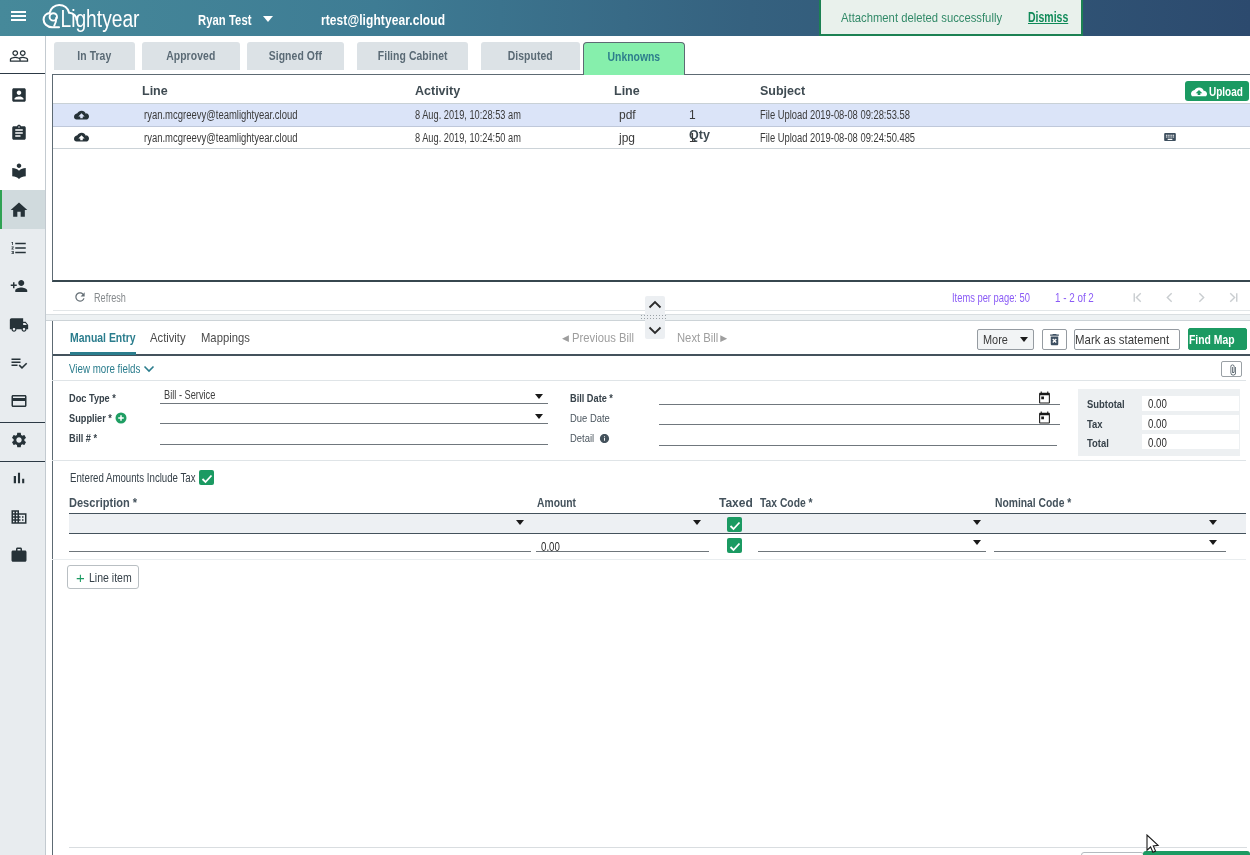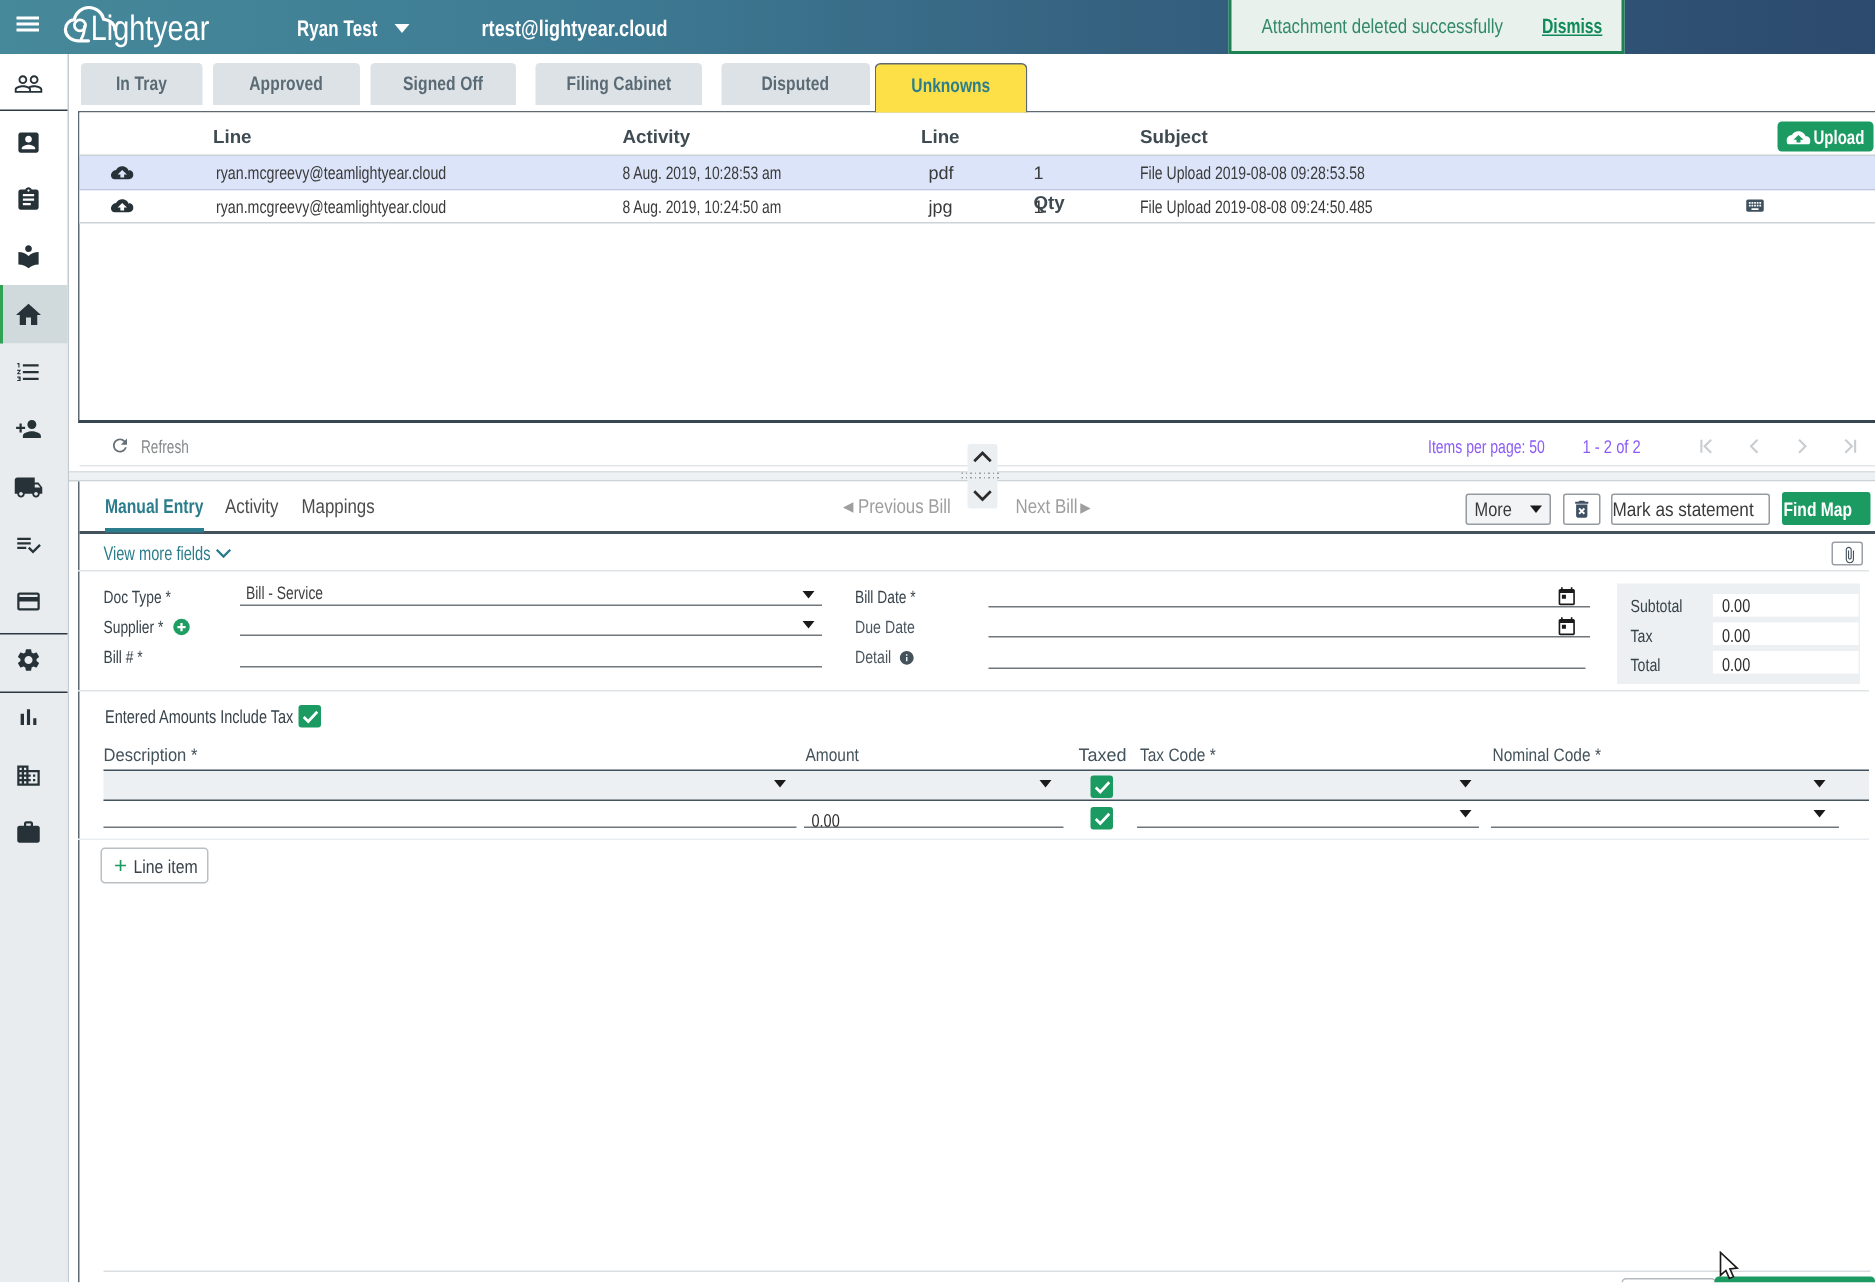--- a/index.html
+++ b/index.html
@@ -22,21 +22,21 @@
   
   #sb { left:0; top:36px; width:46px; height:819px; background:#fff; border-right:1px solid #c3cad0; }
   #sb .lower { position:absolute; left:0; top:193px; width:45px; height:626px; background:#e8ecef; }
   #sb .sel { position:absolute; left:0; top:154px; width:45px; height:39px; background:#d0dadd; border-left:2.5px solid #2fa253; }
   #sb .sep { position:absolute; left:0; width:45px; height:1px; background:#2c3945; }
   .icn { position:absolute; }
 
   
   .tab { top:42px; height:28px; background:#dce2e6; border-radius:3px 3px 0 0;
          color:#5a6a75; font-weight:bold; font-size:13px; text-align:center; line-height:28px; letter-spacing:.1px;}
-  #tabActive { left:583px; top:42px; width:102px; height:33px; background:#fde047;
+  #tabActive { left:583px; top:42px; width:102px; height:33px; background:#86efac;
                border:1px solid #5d6a73; border-bottom:none; border-radius:4px 4px 0 0;
                color:#2d7e8c; font-weight:bold; font-size:13px; text-align:center; line-height:28px; z-index:5; }
 
   
   #tbox { left:52px; top:74px; width:1198px; height:208px; border-top:1px solid #5d6a73;
           border-left:1px solid #5d6a73; border-bottom:2px solid #37474f; background:#fff; }
   .th { color:#3f4b52; font-weight:bold; font-size:12.5px; }
   .td { color:#3a3a3a; font-size:12px; }
   #row1 { left:53px; top:104px; width:1197px; height:23px; background:#dbe4f8; border-bottom:1px solid #bfc8da; }
   #row2 { left:53px; top:127px; width:1197px; height:22px; background:#fff; border-bottom:1px solid #ccd3d8; }
@@ -53,21 +53,21 @@
   #splitbtn { left:645px; top:296px; width:20px; height:43px; background:#eceff2; border-radius:2px; z-index:4;}
 
   
   #lpane { left:52px; top:321px; width:1198px; height:534px; border-left:1px solid #5d6a73; background:#fff;}
   .ltab { position:absolute; top:0; height:34px; line-height:34px; font-size:13.4px; }
   #mline { position:absolute; left:17px; top:31px; width:66px; height:3px; background:#2b7d8d; z-index:3;}
   #ldark { position:absolute; left:0; top:33px; width:1198px; height:2px; background:#44525c; }
   .btn { position:absolute; top:329px; height:21px; border:1px solid #959ba1; border-radius:2px; background:#fff;
          font-size:13px; color:#3a3a3a; text-align:center; line-height:19px; }
   .teal { color:#2b7d8d; }
-  .lbl { position:absolute; color:#37424a; font-size:11.8px; font-weight:normal; }
+  .lbl { position:absolute; color:#37424a; font-size:11.8px; font-weight:bold; }
   .rlbl { position:absolute; color:#4a555e; font-size:11.8px; }
   .uline { position:absolute; height:1px; background:#70777d; }
   .dline { position:absolute; height:1px; background:#6f767b; }
   .caret { position:absolute; width:0; height:0; border-left:4.5px solid transparent; border-right:4.5px solid transparent; border-top:5px solid #1a1a1a; }
   .cbx { position:absolute; width:15px; height:15px; background:#1b9a62; border-radius:2px; }
   .hline { position:absolute; height:1px; background:#dfe4e7; }
   .sx { display:inline-block; transform-origin:0 50%; white-space:nowrap; }
   .c74 { transform:scaleX(.74);} .c75 { transform:scaleX(.75);} .c76 { transform:scaleX(.76);}
   .c77 { transform:scaleX(.77);} .c78 { transform:scaleX(.78);} .c79 { transform:scaleX(.79);}
   .c80 { transform:scaleX(.80);} .c84 { transform:scaleX(.84);}

